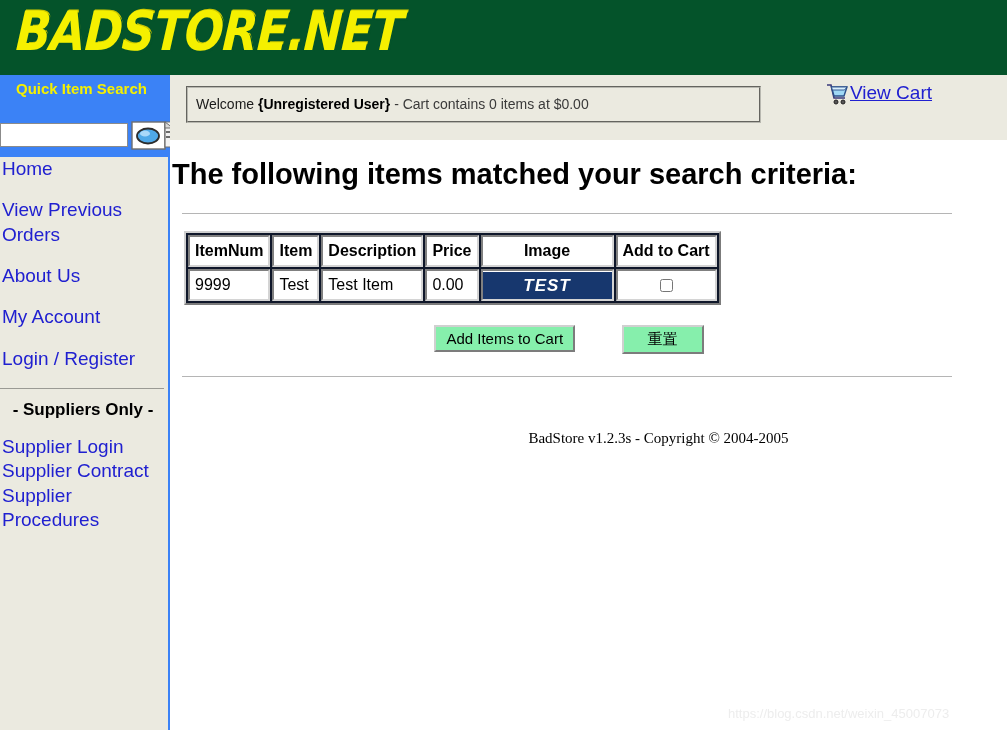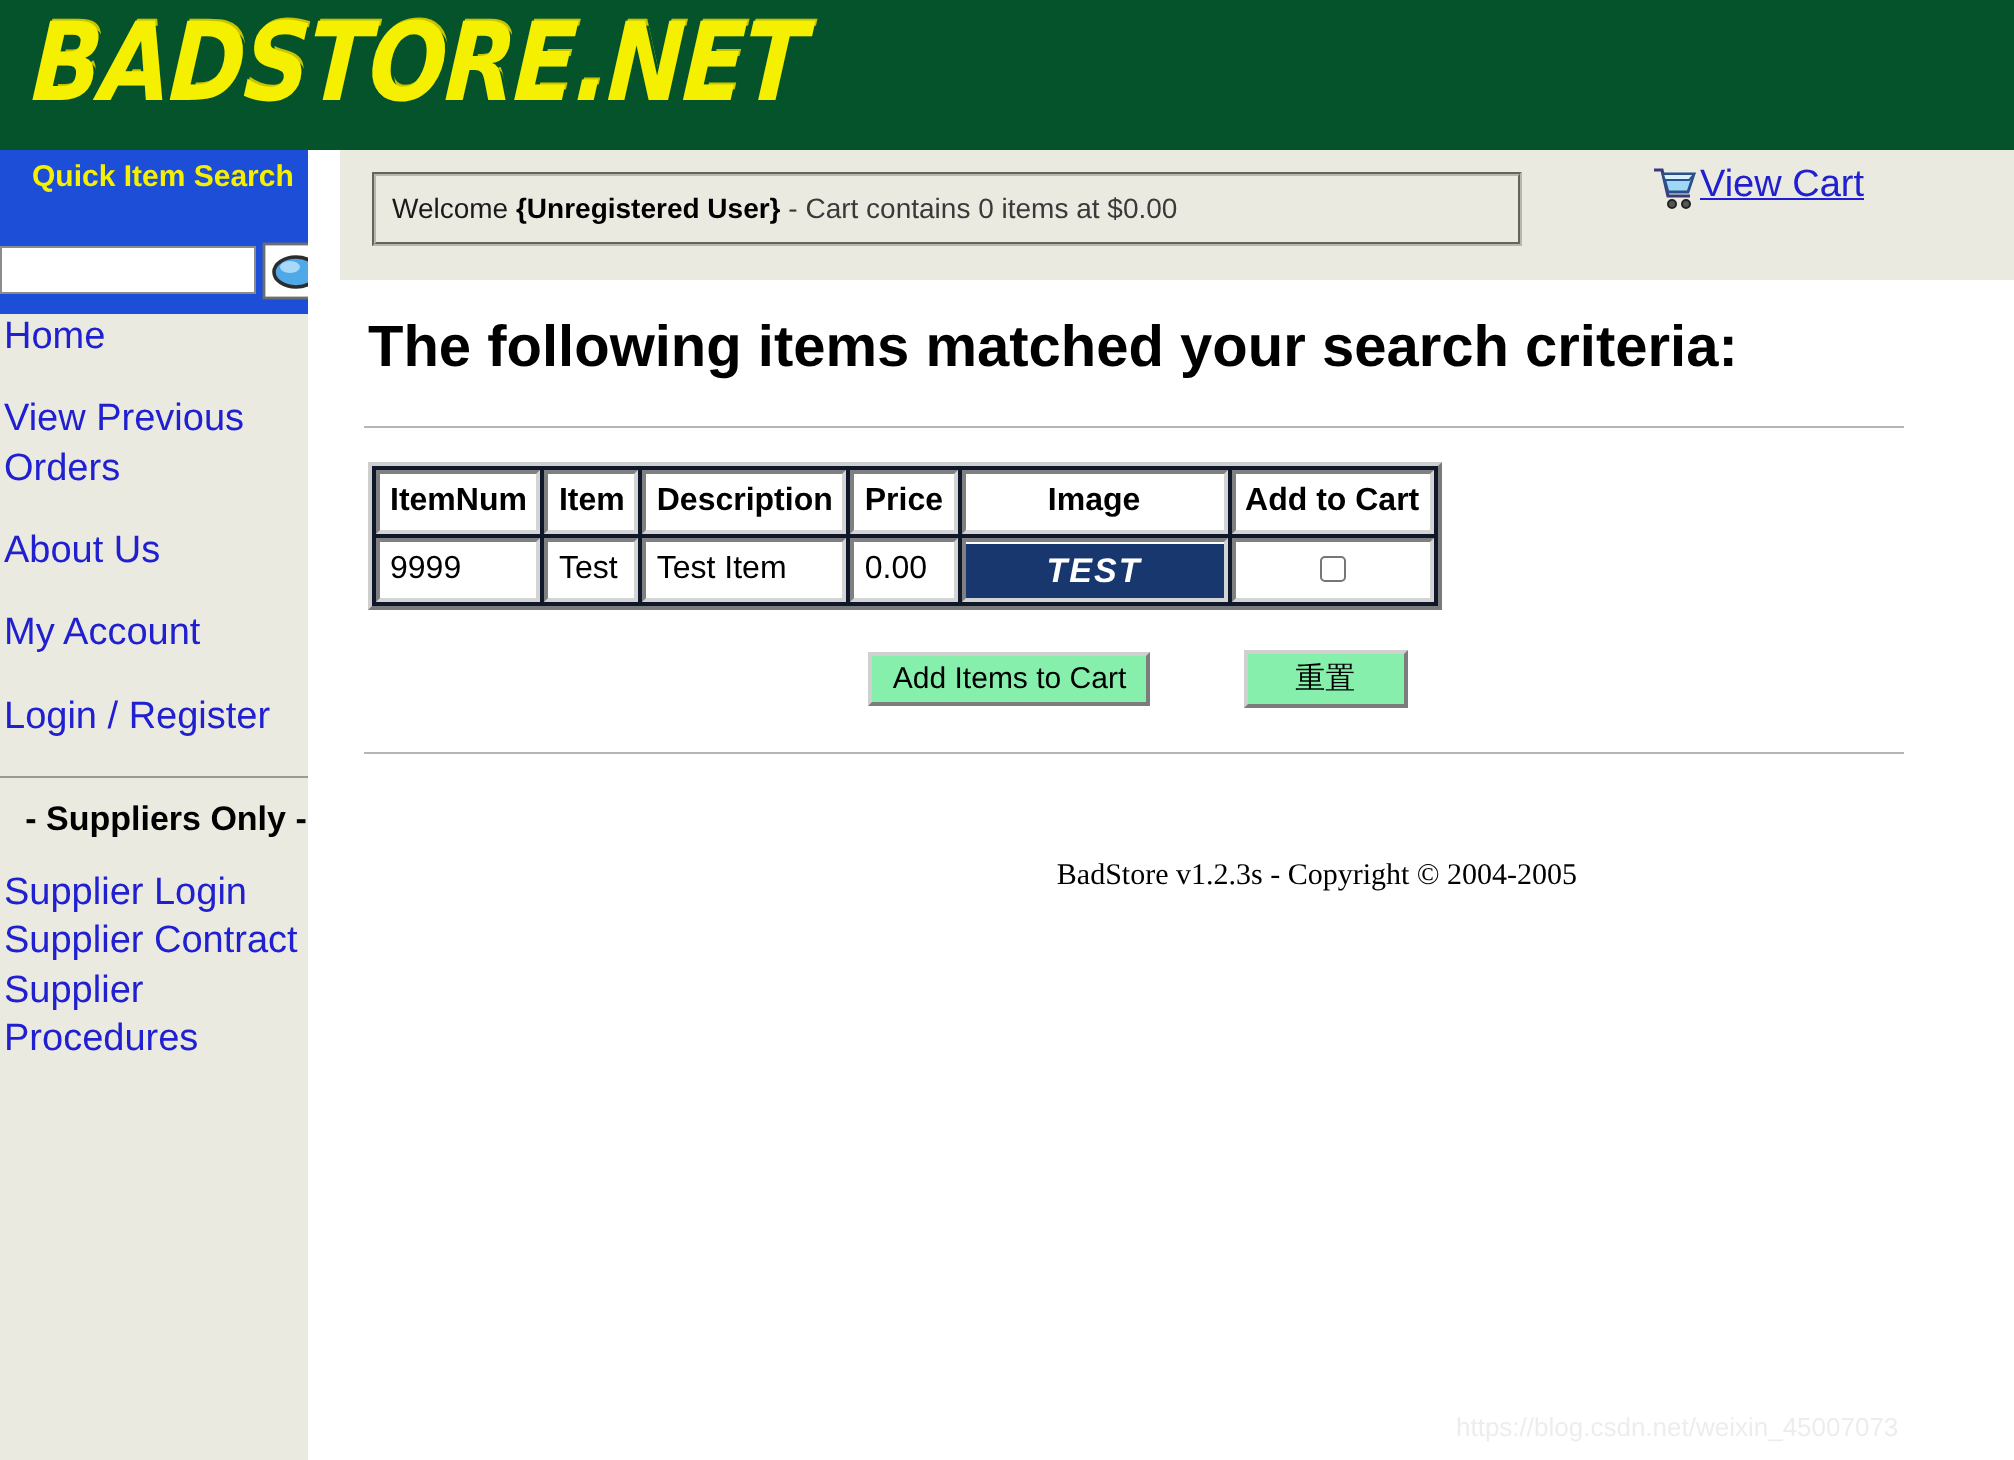--- a/index.html
+++ b/index.html
@@ -37,23 +37,23 @@
     transform: scaleY(1.18) skewX(-4deg);
     transform-origin: left top;
     white-space: nowrap;
     line-height: 1.0;
   }
 
   
   .sidebar {
     position: absolute;
     left: 0; top: 75px;
-    width: 154px;
+    width: 170px;
     height: 655px;
-    background: #1d4ed8;
+    background: #3b82f6;
     overflow: hidden;
   }
   .qis-label {
     position: absolute;
     left: 16px; top: 5px;
     color: #f5f000;
     font-size: 15px;
     font-weight: bold;
     white-space: nowrap;
   }
@@ -167,21 +167,21 @@
     margin: 2px 1px 0 0;
   }
   .viewcart a {
     color: #2020d0;
     text-decoration: underline;
     cursor: pointer;
   }
 
   .page-title {
     position: absolute;
-    left: 14px; top: 83px;
+    left: 2px; top: 83px;
     font-size: 29px;
     font-weight: bold;
     color: #000;
     white-space: nowrap;
   }
   .hr-main {
     position: absolute;
     left: 12px;
     width: 770px;
     height: 0;

